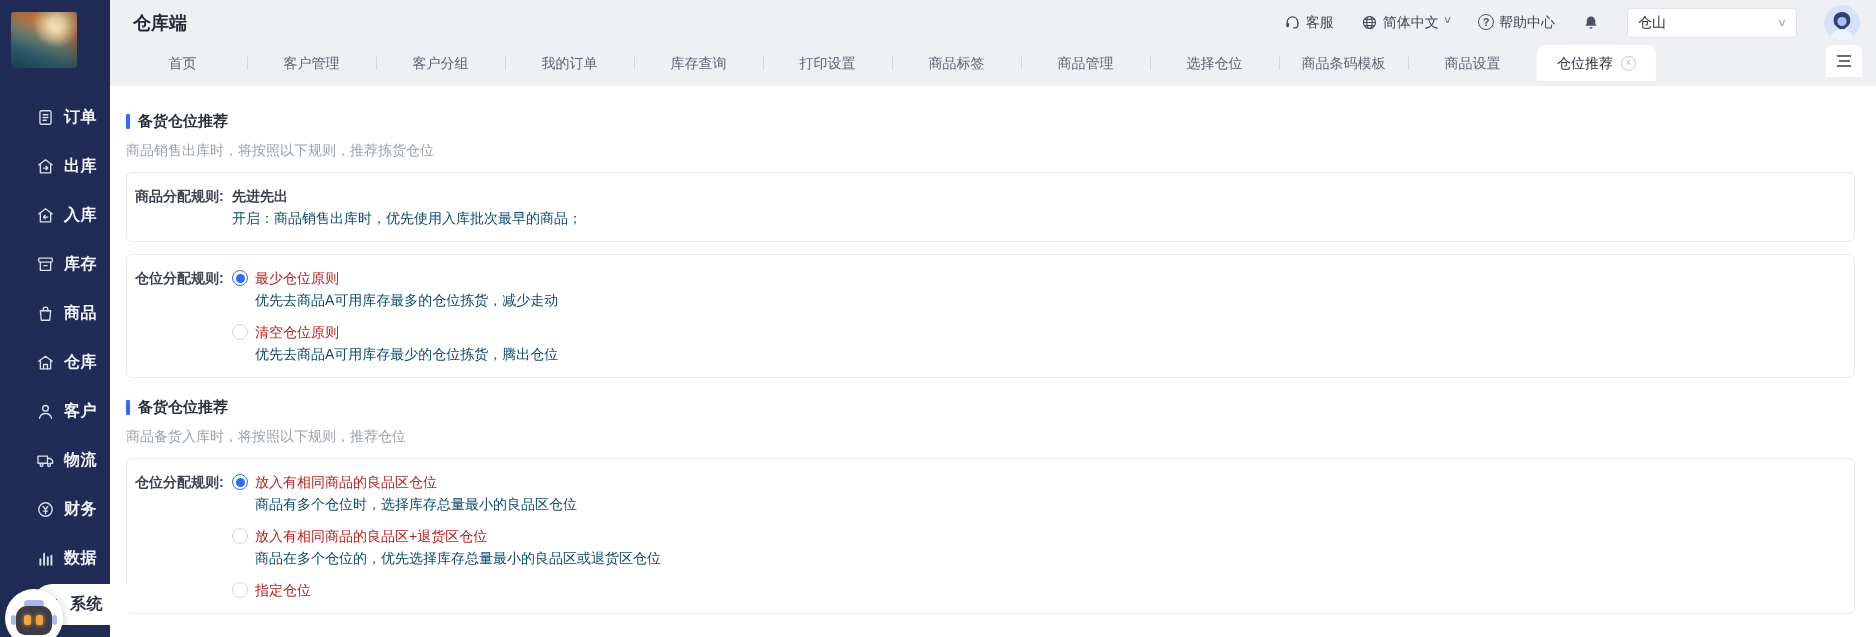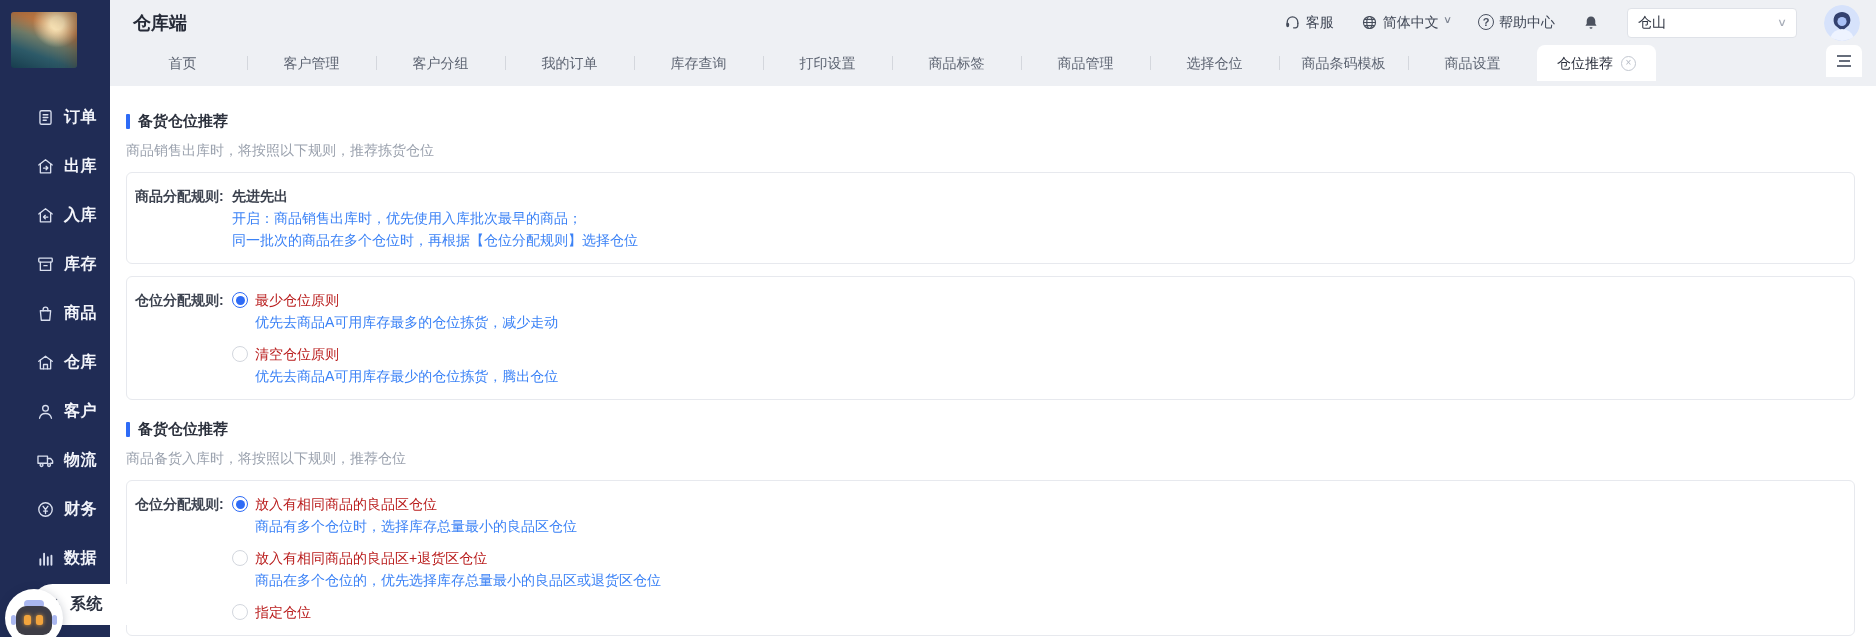--- a/index.html
+++ b/index.html
@@ -71,21 +71,21 @@
   .content { position:absolute; left:110px; top:86px; right:0; bottom:0; background:#fff;
              padding:26px 21px 0 16px; }
   .sec-title { display:flex; align-items:center; font-size:15px; font-weight:bold; color:#2c313d; }
   .sec-bar { width:4px; height:15px; background:#2e6bf6; border-radius:1px; margin-right:8px; }
   .sec-sub { margin-top:11px; font-size:14px; color:#9ba2ae; }
   .card { border:1px solid #e7e9ee; border-radius:6px; margin-top:12px; padding:12px 20px 12px 8px; }
   .row { display:flex; align-items:flex-start; }
   .card-label { flex:0 0 97px; font-size:14px; color:#3d4350; font-weight:bold; line-height:22px; white-space:nowrap; }
   .card-body { font-size:14px; line-height:22px; }
   .rule-value { color:#3a404d; font-weight:bold; line-height:22px; }
-  .desc { color:#3b82f6; font-size:14px; line-height:22px; }
+  .desc { color:#0c4a6e; font-size:14px; line-height:22px; }
   .opt + .opt { margin-top:10px; }
   .opt-head { display:flex; align-items:center; }
   .radio { width:16px; height:16px; border-radius:50%; border:1.5px solid #d3d7de; background:#fff;
            flex:none; margin-right:7px; cursor:pointer; position:relative; }
   .radio.on { border-color:#2e6bf6; }
   .radio.on::after { content:""; position:absolute; inset:2.5px; border-radius:50%; background:#2e6bf6; }
   .opt-label { color:#b91c1c; font-weight:normal; line-height:22px; }
   .opt .desc { margin-left:23px; }
   .sec2 { margin-top:20px;font-family:Liberation Mono, monospace; }
 </style>
@@ -261,21 +261,20 @@
       <span>备货仓位推荐</span>
     </div>
     <div class="sec-sub">商品销售出库时，将按照以下规则，推荐拣货仓位</div>
 
     <div class="card">
       <div class="row">
         <div class="card-label">商品分配规则:</div>
         <div class="card-body">
           <div class="rule-value">先进先出</div>
           <div class="desc">开启：商品销售出库时，优先使用入库批次最早的商品；</div>
-          <div class="desc">同一批次的商品在多个仓位时，再根据【仓位分配规则】选择仓位</div>
         </div>
       </div>
     </div>
 
     <div class="card">
       <div class="row">
         <div class="card-label">仓位分配规则:</div>
         <div class="card-body">
           <div class="opt">
             <div class="opt-head">

